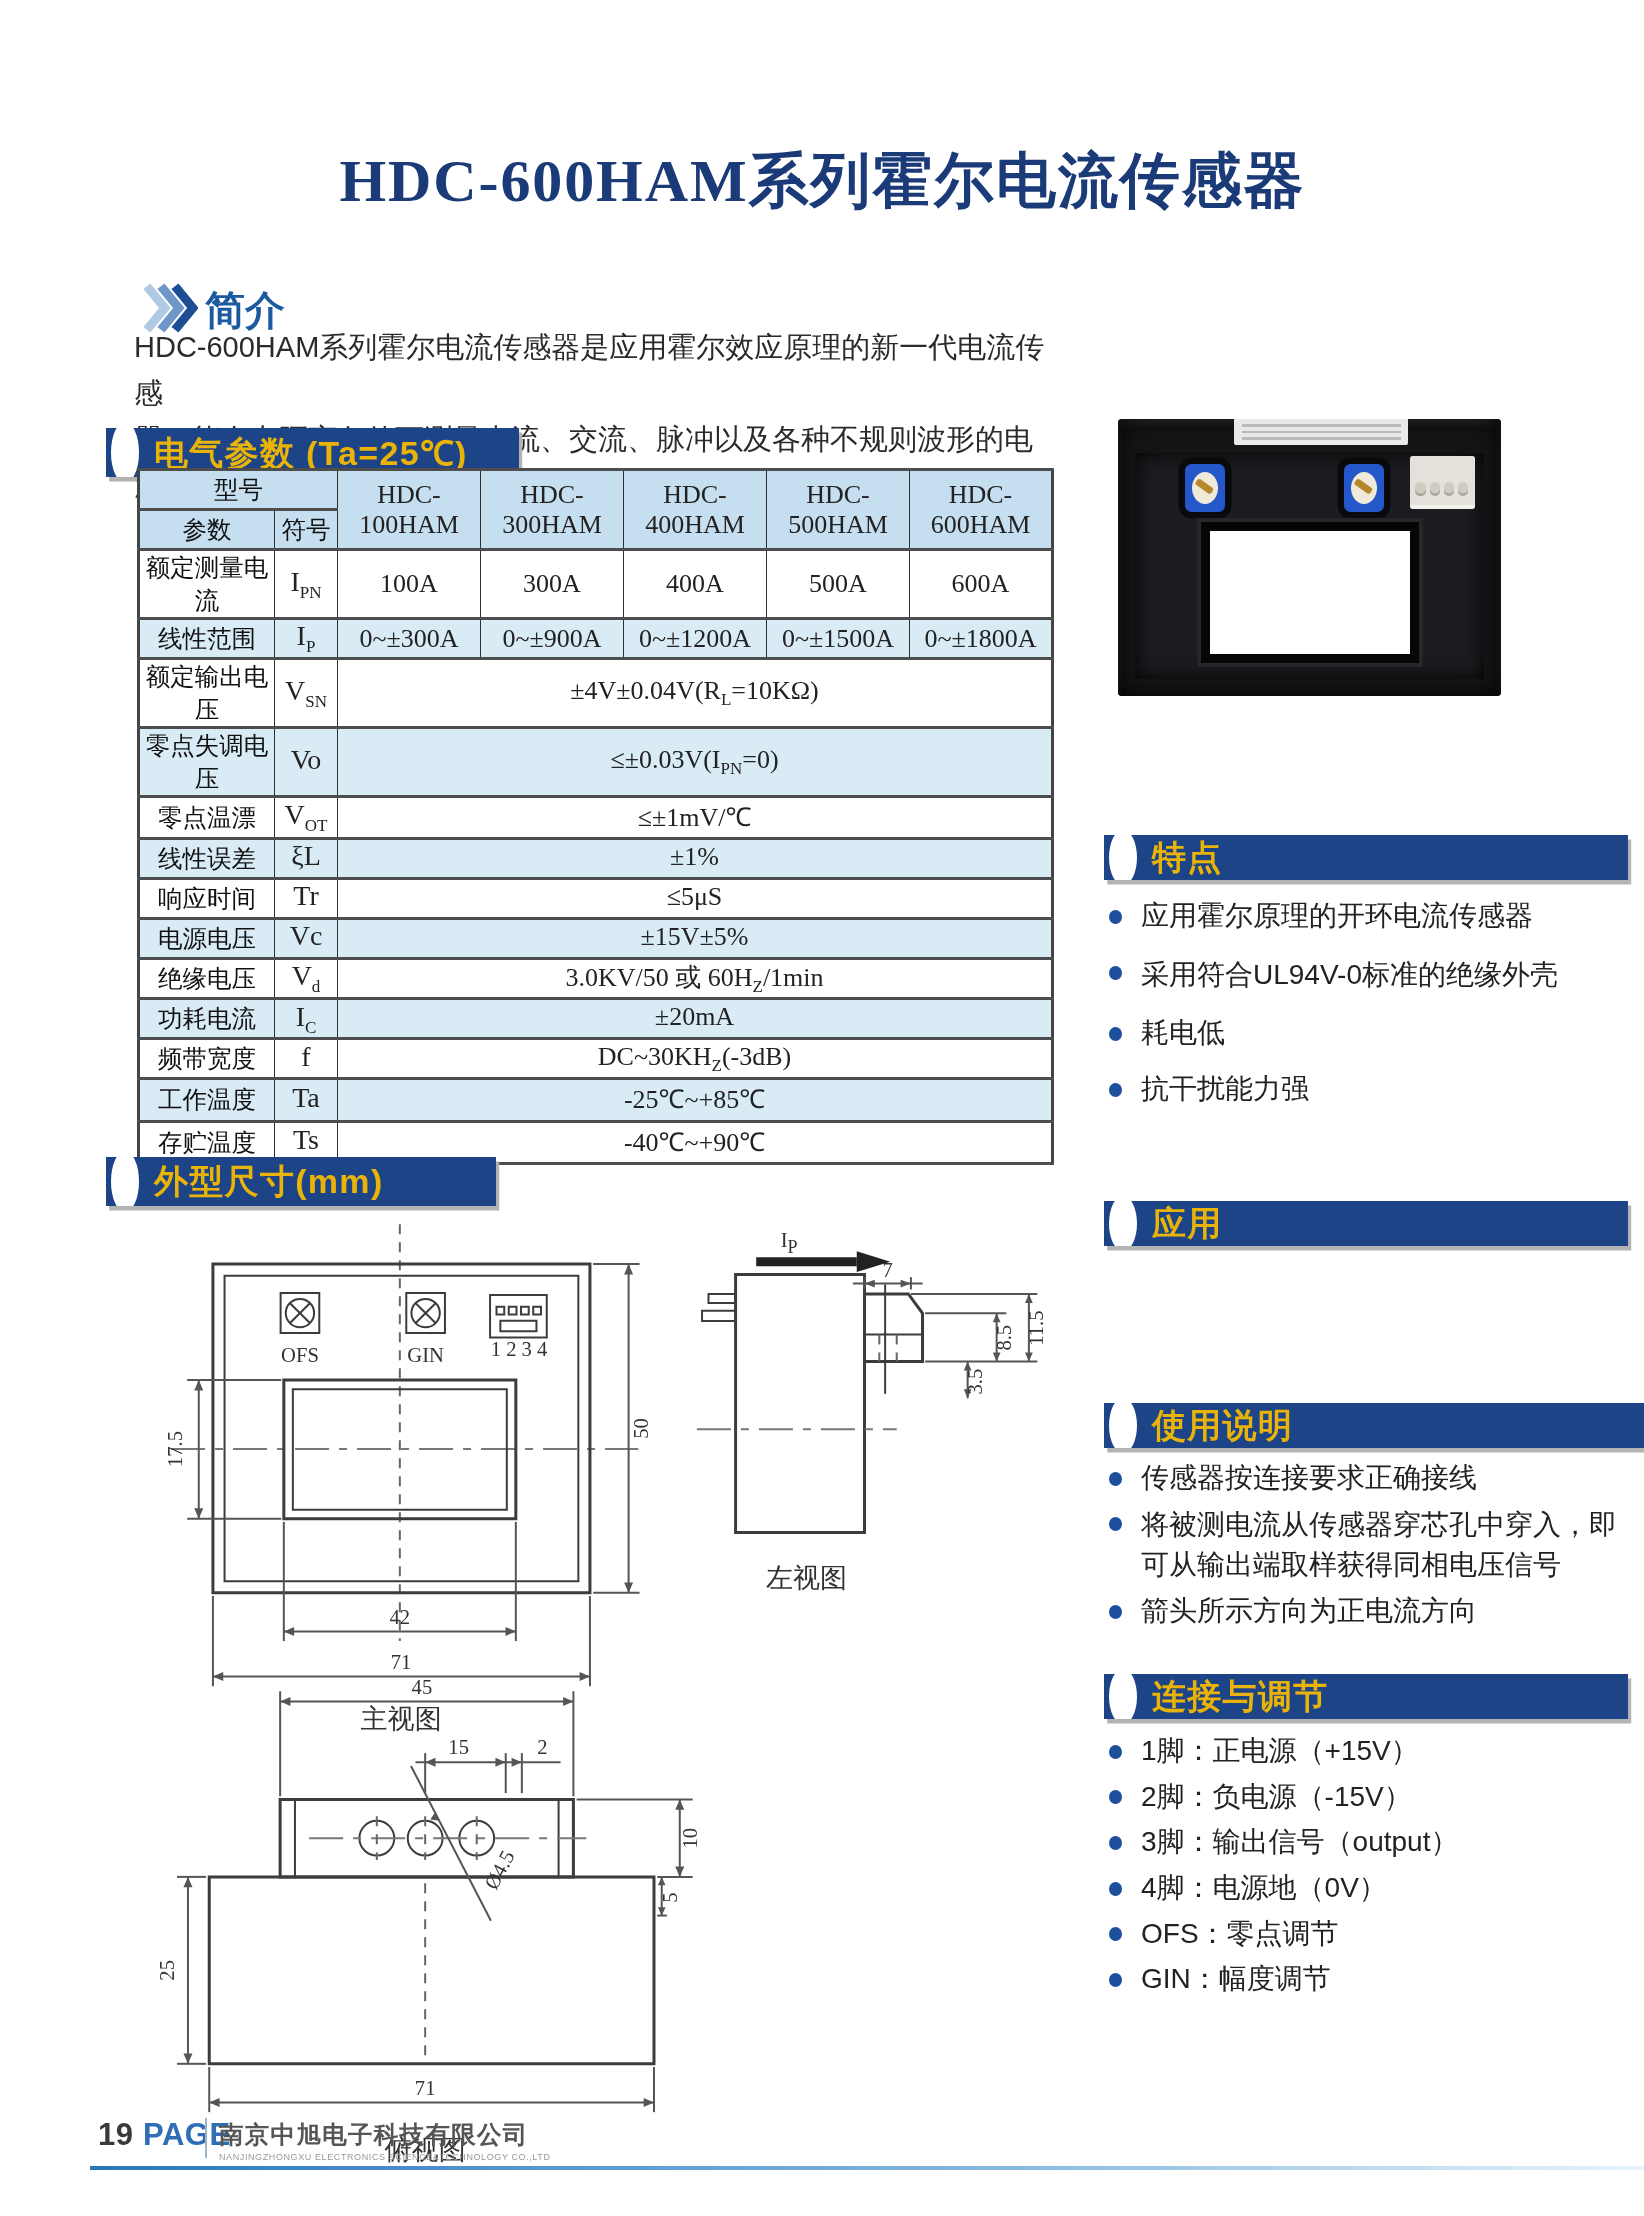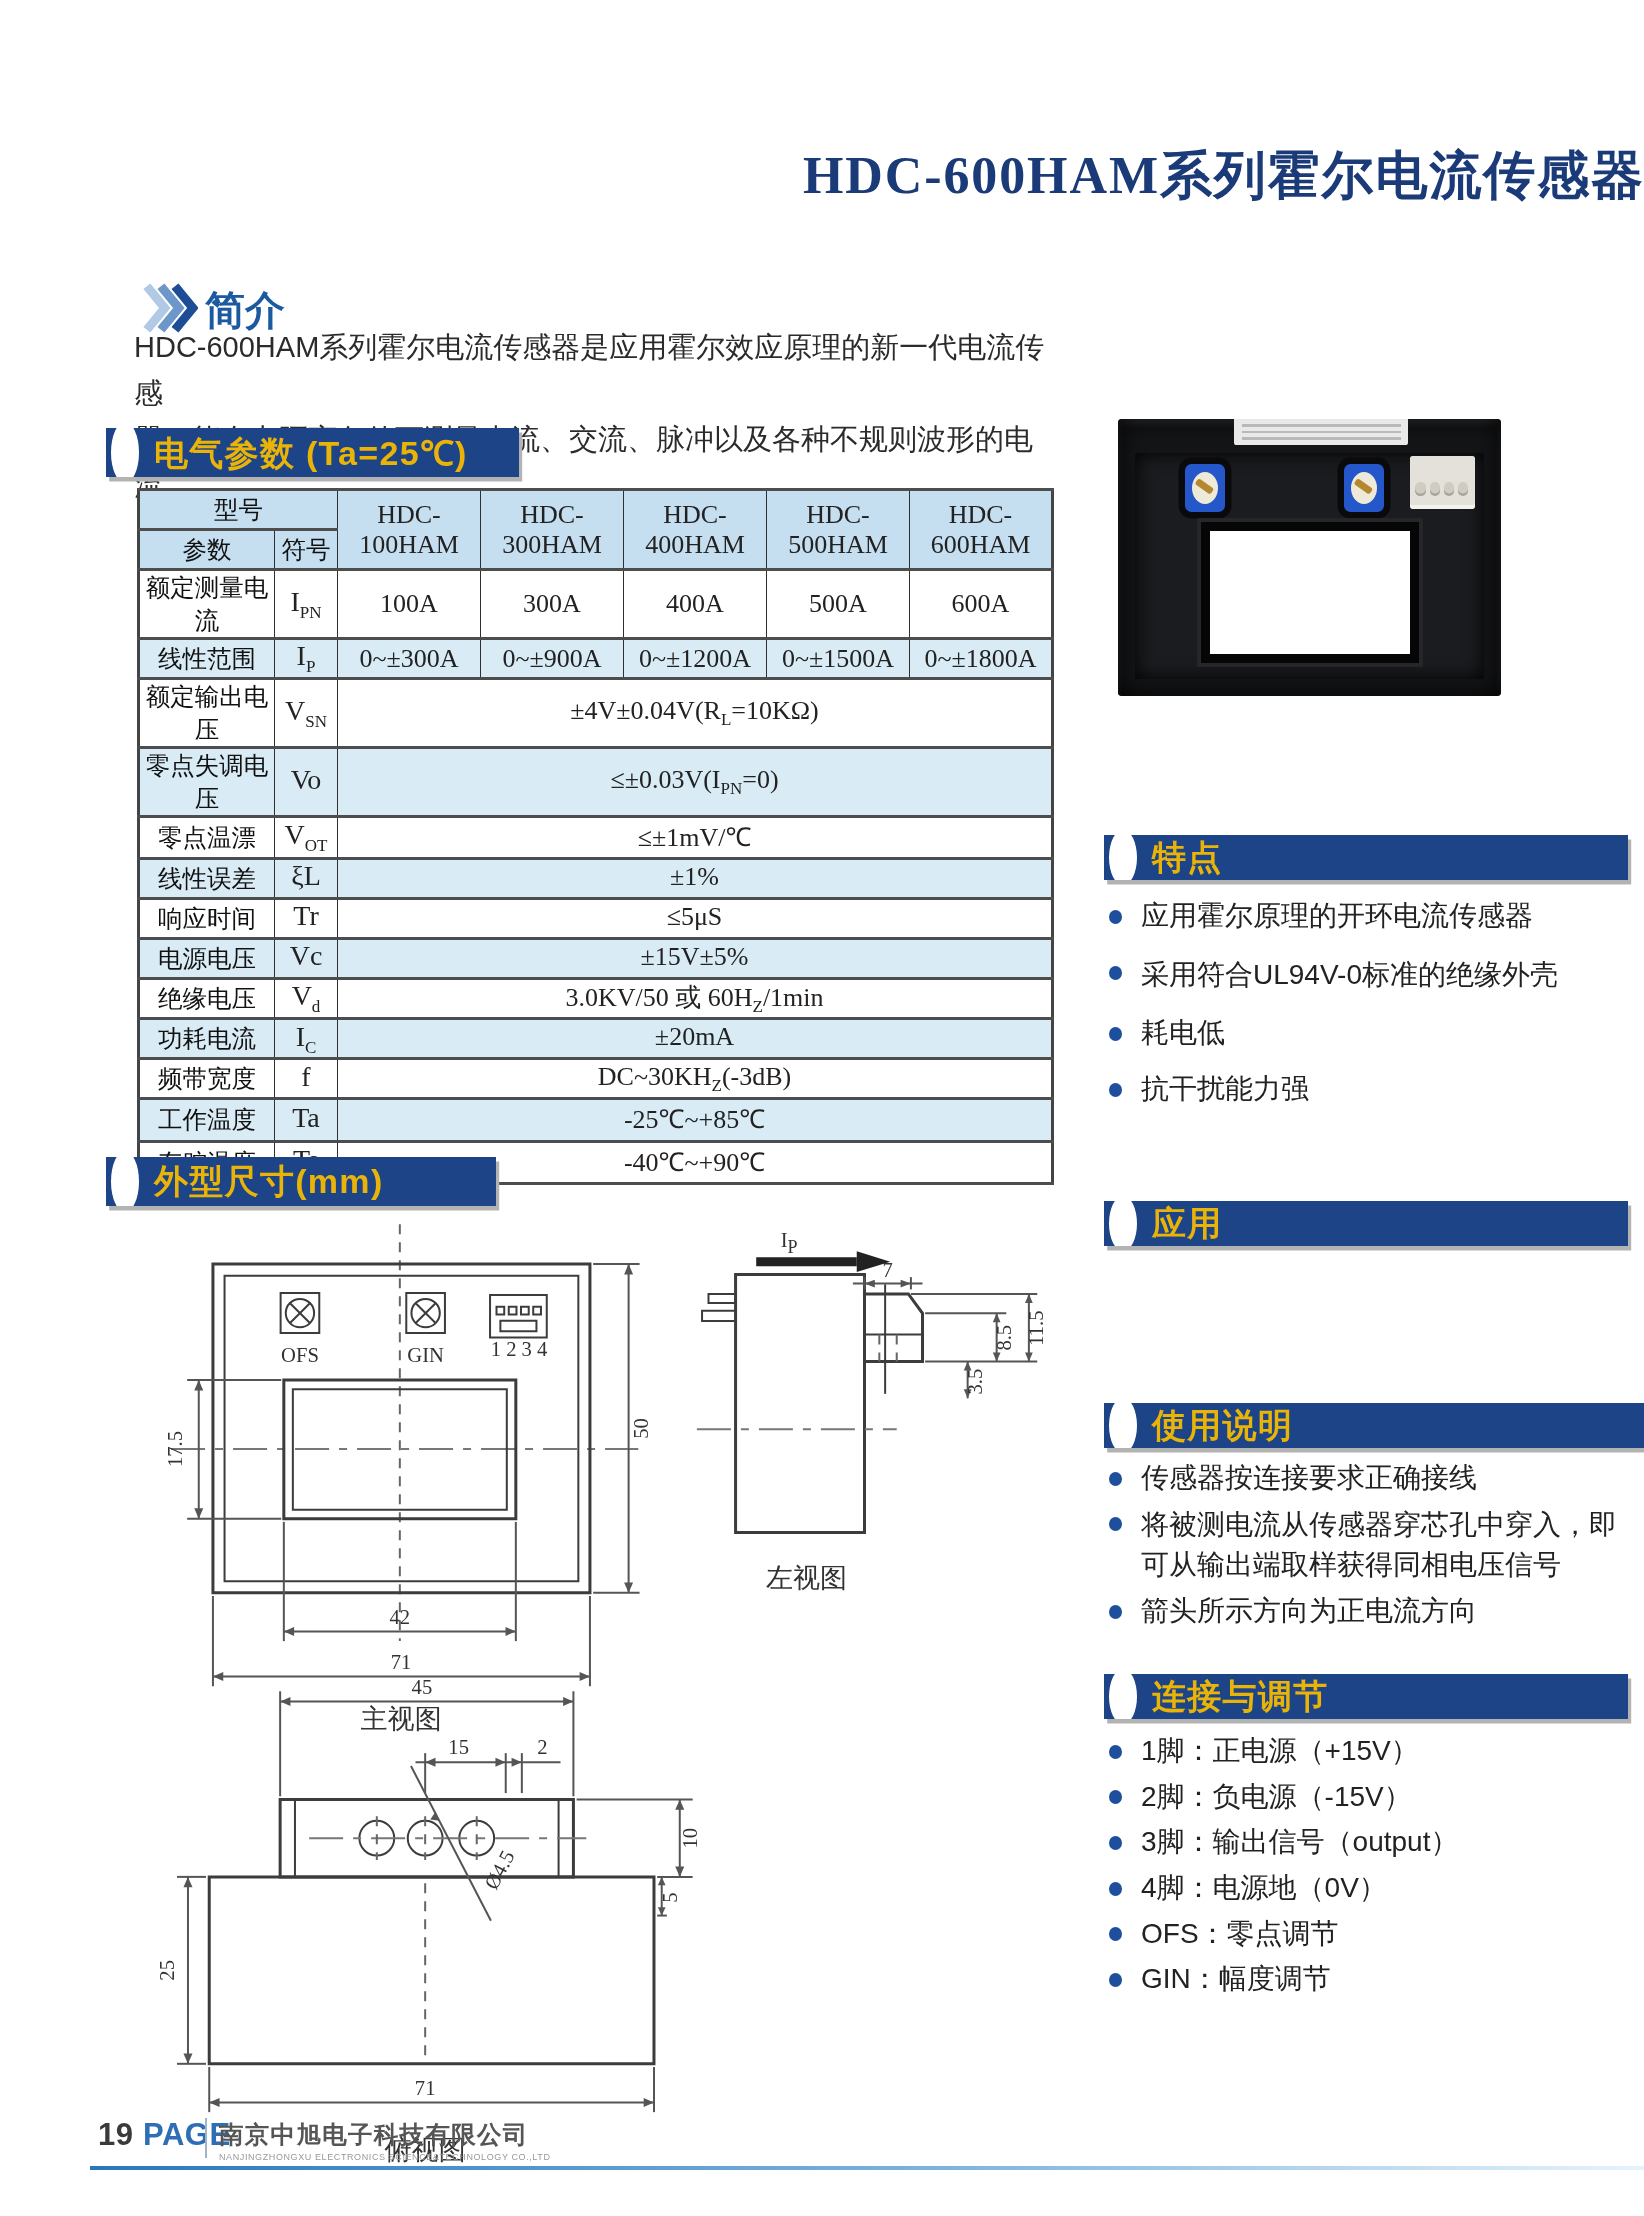--- a/index.html
+++ b/index.html
@@ -1,22 +1,22 @@
 <!DOCTYPE html>
 <html style="font-size:10.3px"><head>
 <meta charset="utf-8">
 <style>
   html,body{margin:0;padding:0;background:#fff;}
   #page{position:relative;width:1645px;height:2216px;background:#ffffff;
         font-family:"Liberation Sans",sans-serif;color:#222;overflow:hidden;}
   .abs{position:absolute;}
 
   
-  .page-title{left:0;top:141px;width:1645px;text-align:right;
-    font-family:"Liberation Serif",serif;font-weight:bold;font-size:52px;
+  .page-title{left:0;top:141px;width:1645px;text-align:center;
+    font-family:"Liberation Serif",serif;font-weight:bold;font-size:60px;
     color:#1a3a78;letter-spacing:1.9px;}
 
   
   .intro-head{left:205px;top:283px;font-size:40px;font-weight:bold;color:#1b5aa0;}
   .intro-body{left:134px;top:324px;width:935px;font-size:29px;line-height:46px;color:#2b2b2b;}
 
   
   .bar{position:absolute;background:#1c4486;height:49px;box-shadow:3.2px 4.5px 0 #b3b3b3;overflow:hidden;}
   .bar .notch{position:absolute;left:5.2px;top:-12%;width:28px;height:124%;background:#ffffff;border-radius:50%;}
   .bar .bar-text{position:absolute;left:48px;top:50%;transform:translateY(-50%);
@@ -102,21 +102,21 @@
   <div class="abs intro-body">
     <div>HDC-600HAM系列霍尔电流传感器是应用霍尔效应原理的新一代电流传感</div>
     <div>器，能在电隔离条件下测量直流、交流、脉冲以及各种不规则波形的电流。</div>
   </div>
 
   <div class="bar" style="left:106px;top:428px;width:413px;">
     <span class="notch"></span>
     <span class="bar-text">电气参数 (Ta=25℃)</span>
   </div>
 
-  <table class="etable abs" style="left:137px;top:488px;">
+  <table class="etable abs" style="left:137px;top:468px;">
     <colgroup>
       <col style="width:136px">
         <col style="width:63px">
       <col style="width:143px">
         <col style="width:143px">
         <col style="width:143px">
         <col style="width:143px">
         <col style="width:143px">
     </colgroup>
     <tbody>

